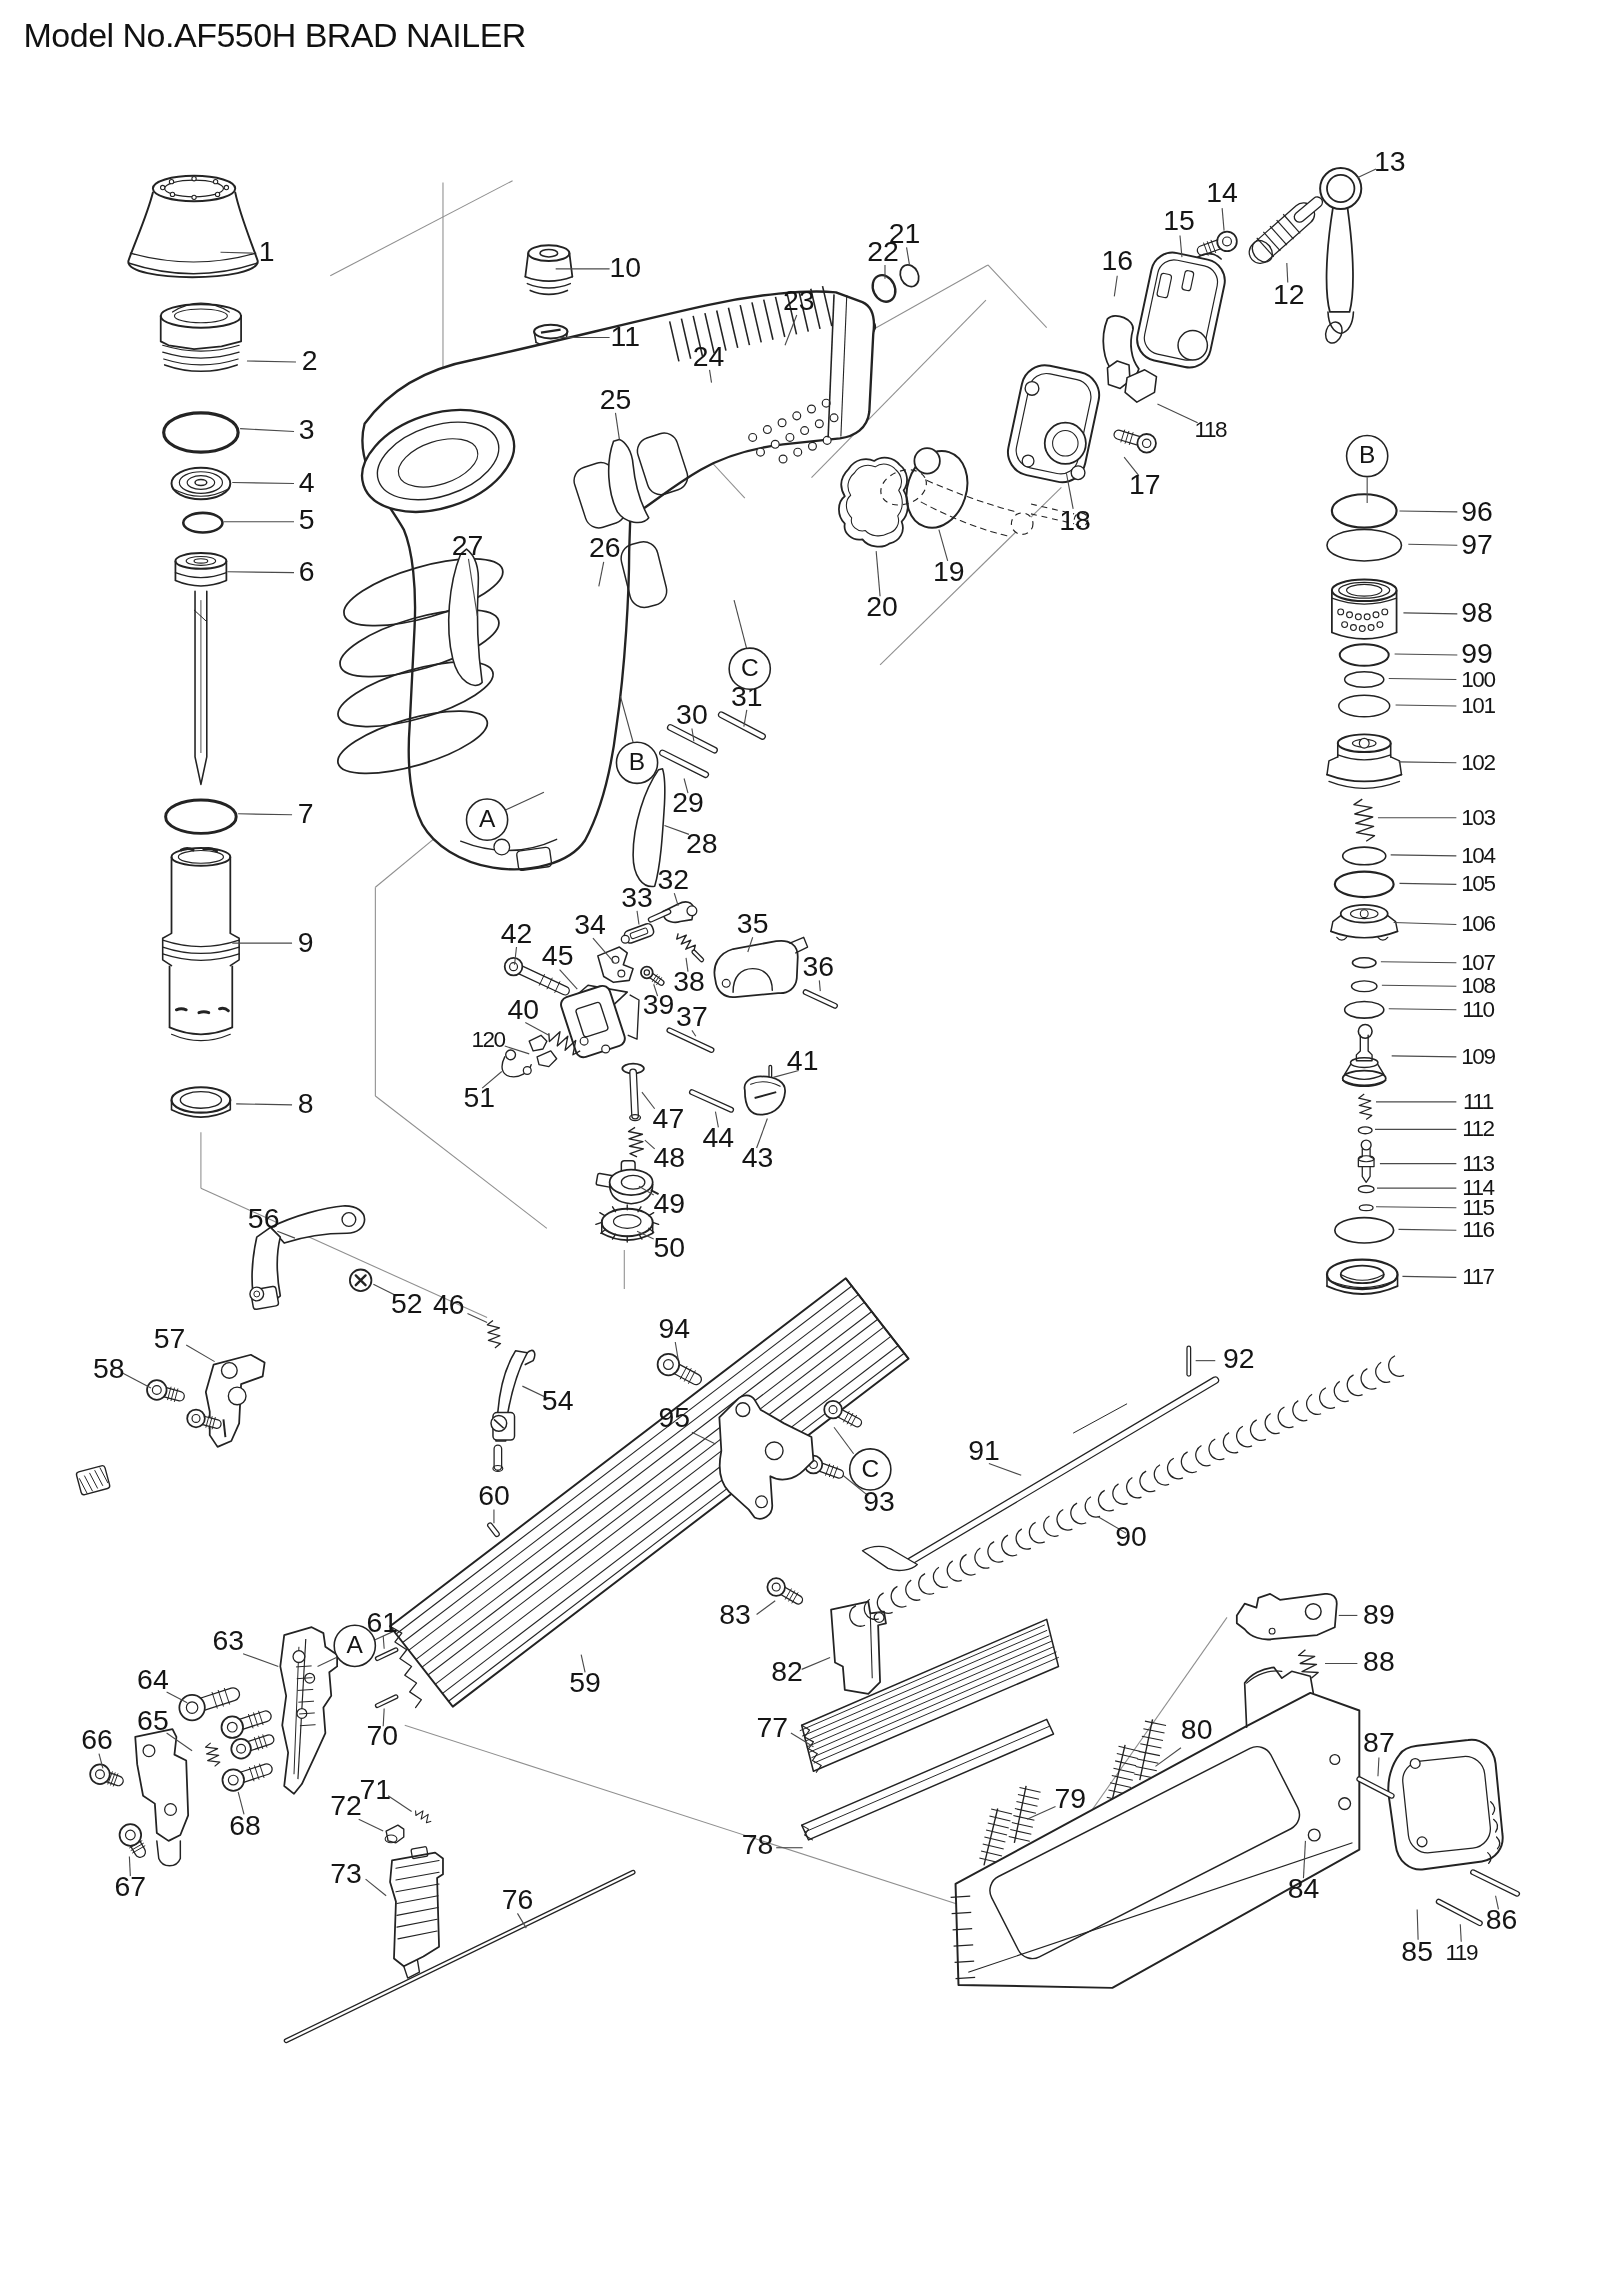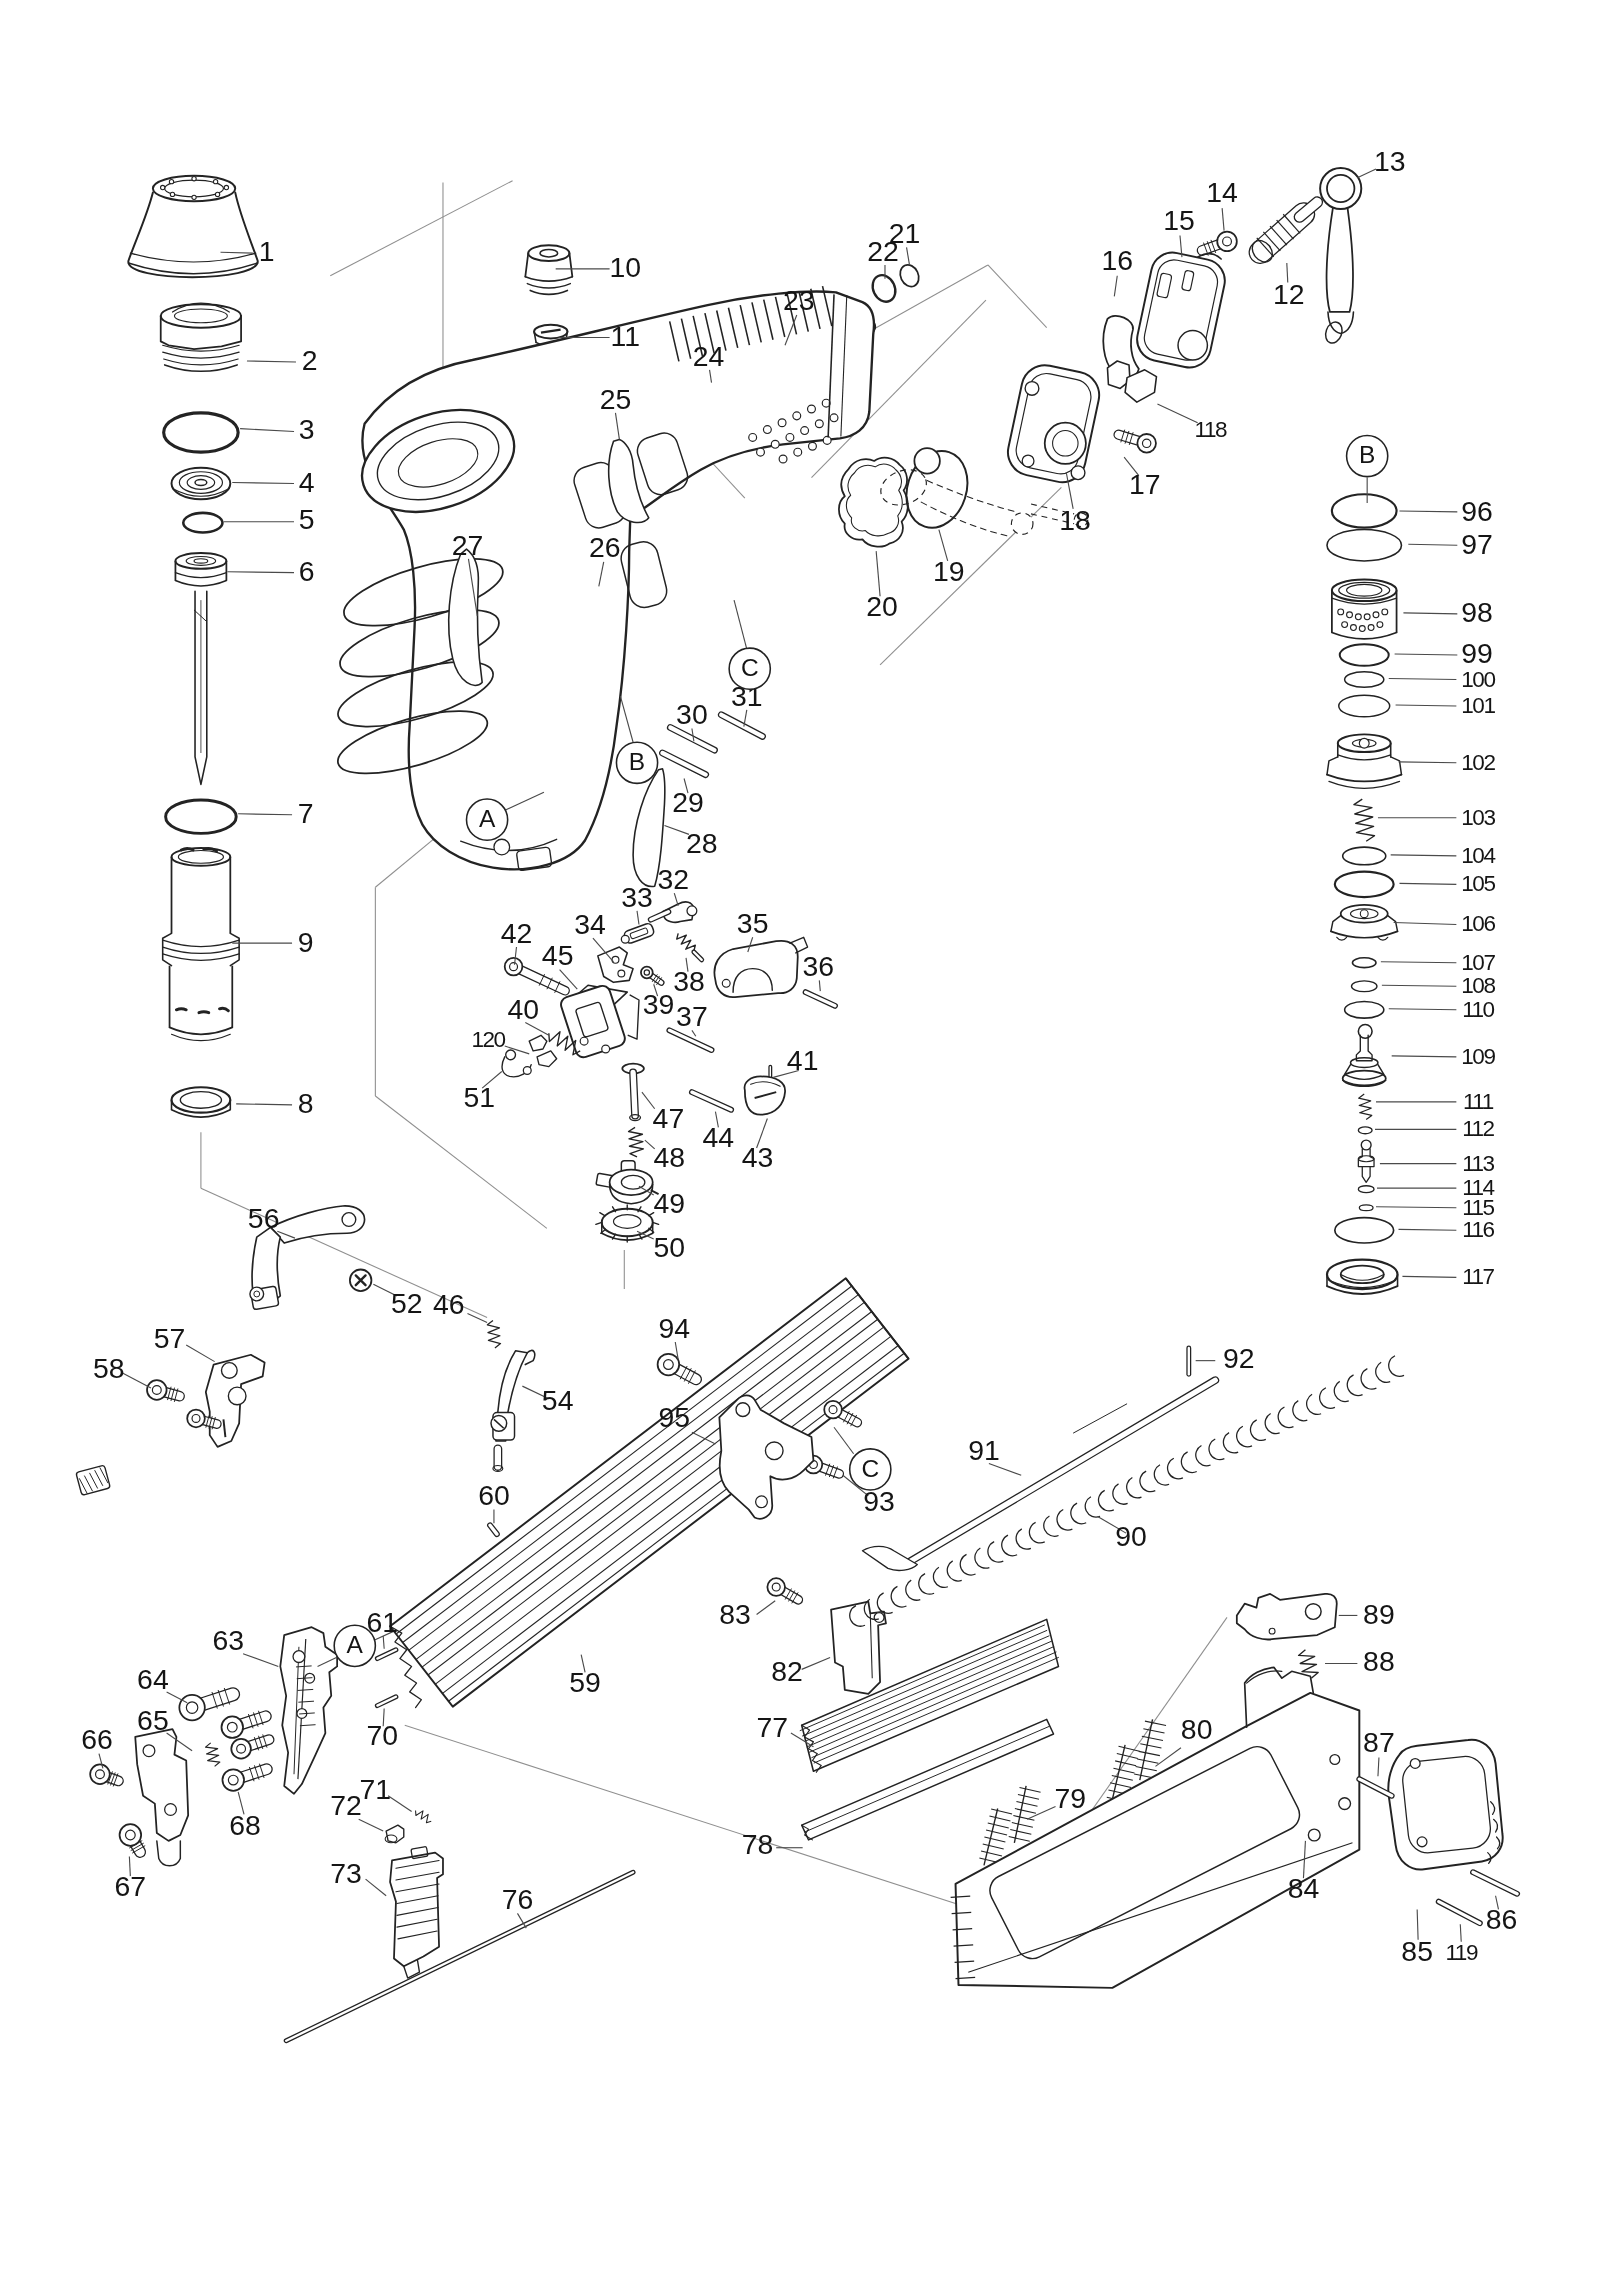--- a/index.html
+++ b/index.html
@@ -9,20 +9,21 @@
   svg{position:absolute;left:0;top:0;}
   svg text{font-family:"Liberation Sans", sans-serif;fill:#151515;}
   .lbl{font-size:29px;}
   .lbl-s{font-size:23px;letter-spacing:-1.5px;}
   .bal{font-size:25px;}
 </style>
 </head>
 <body>
 
 <div id="page">
+  <div id="title">Model No.AF550H BRAD NAILER</div>
   <svg id="cv" width="1621" height="2293" viewBox="0 0 1654 2339">
       <line x1="337" y1="281" x2="523" y2="184" stroke="#8f8f8f" stroke-width="1.1"></line>
       <line x1="452" y1="186" x2="452" y2="848" stroke="#8f8f8f" stroke-width="1.1"></line>
       <line x1="452" y1="848" x2="383" y2="905" stroke="#8f8f8f" stroke-width="1.1"></line>
       <line x1="383" y1="905" x2="383" y2="1118" stroke="#8f8f8f" stroke-width="1.1"></line>
       <line x1="383" y1="1118" x2="558" y2="1253" stroke="#8f8f8f" stroke-width="1.1"></line>
       <line x1="205" y1="1155" x2="205" y2="1212" stroke="#8f8f8f" stroke-width="1.1"></line>
       <line x1="205" y1="1212" x2="497" y2="1344" stroke="#8f8f8f" stroke-width="1.1"></line>
       <line x1="700" y1="443" x2="1008" y2="270" stroke="#8f8f8f" stroke-width="1.1"></line>
       <line x1="1008" y1="270" x2="1068" y2="334" stroke="#8f8f8f" stroke-width="1.1"></line>

